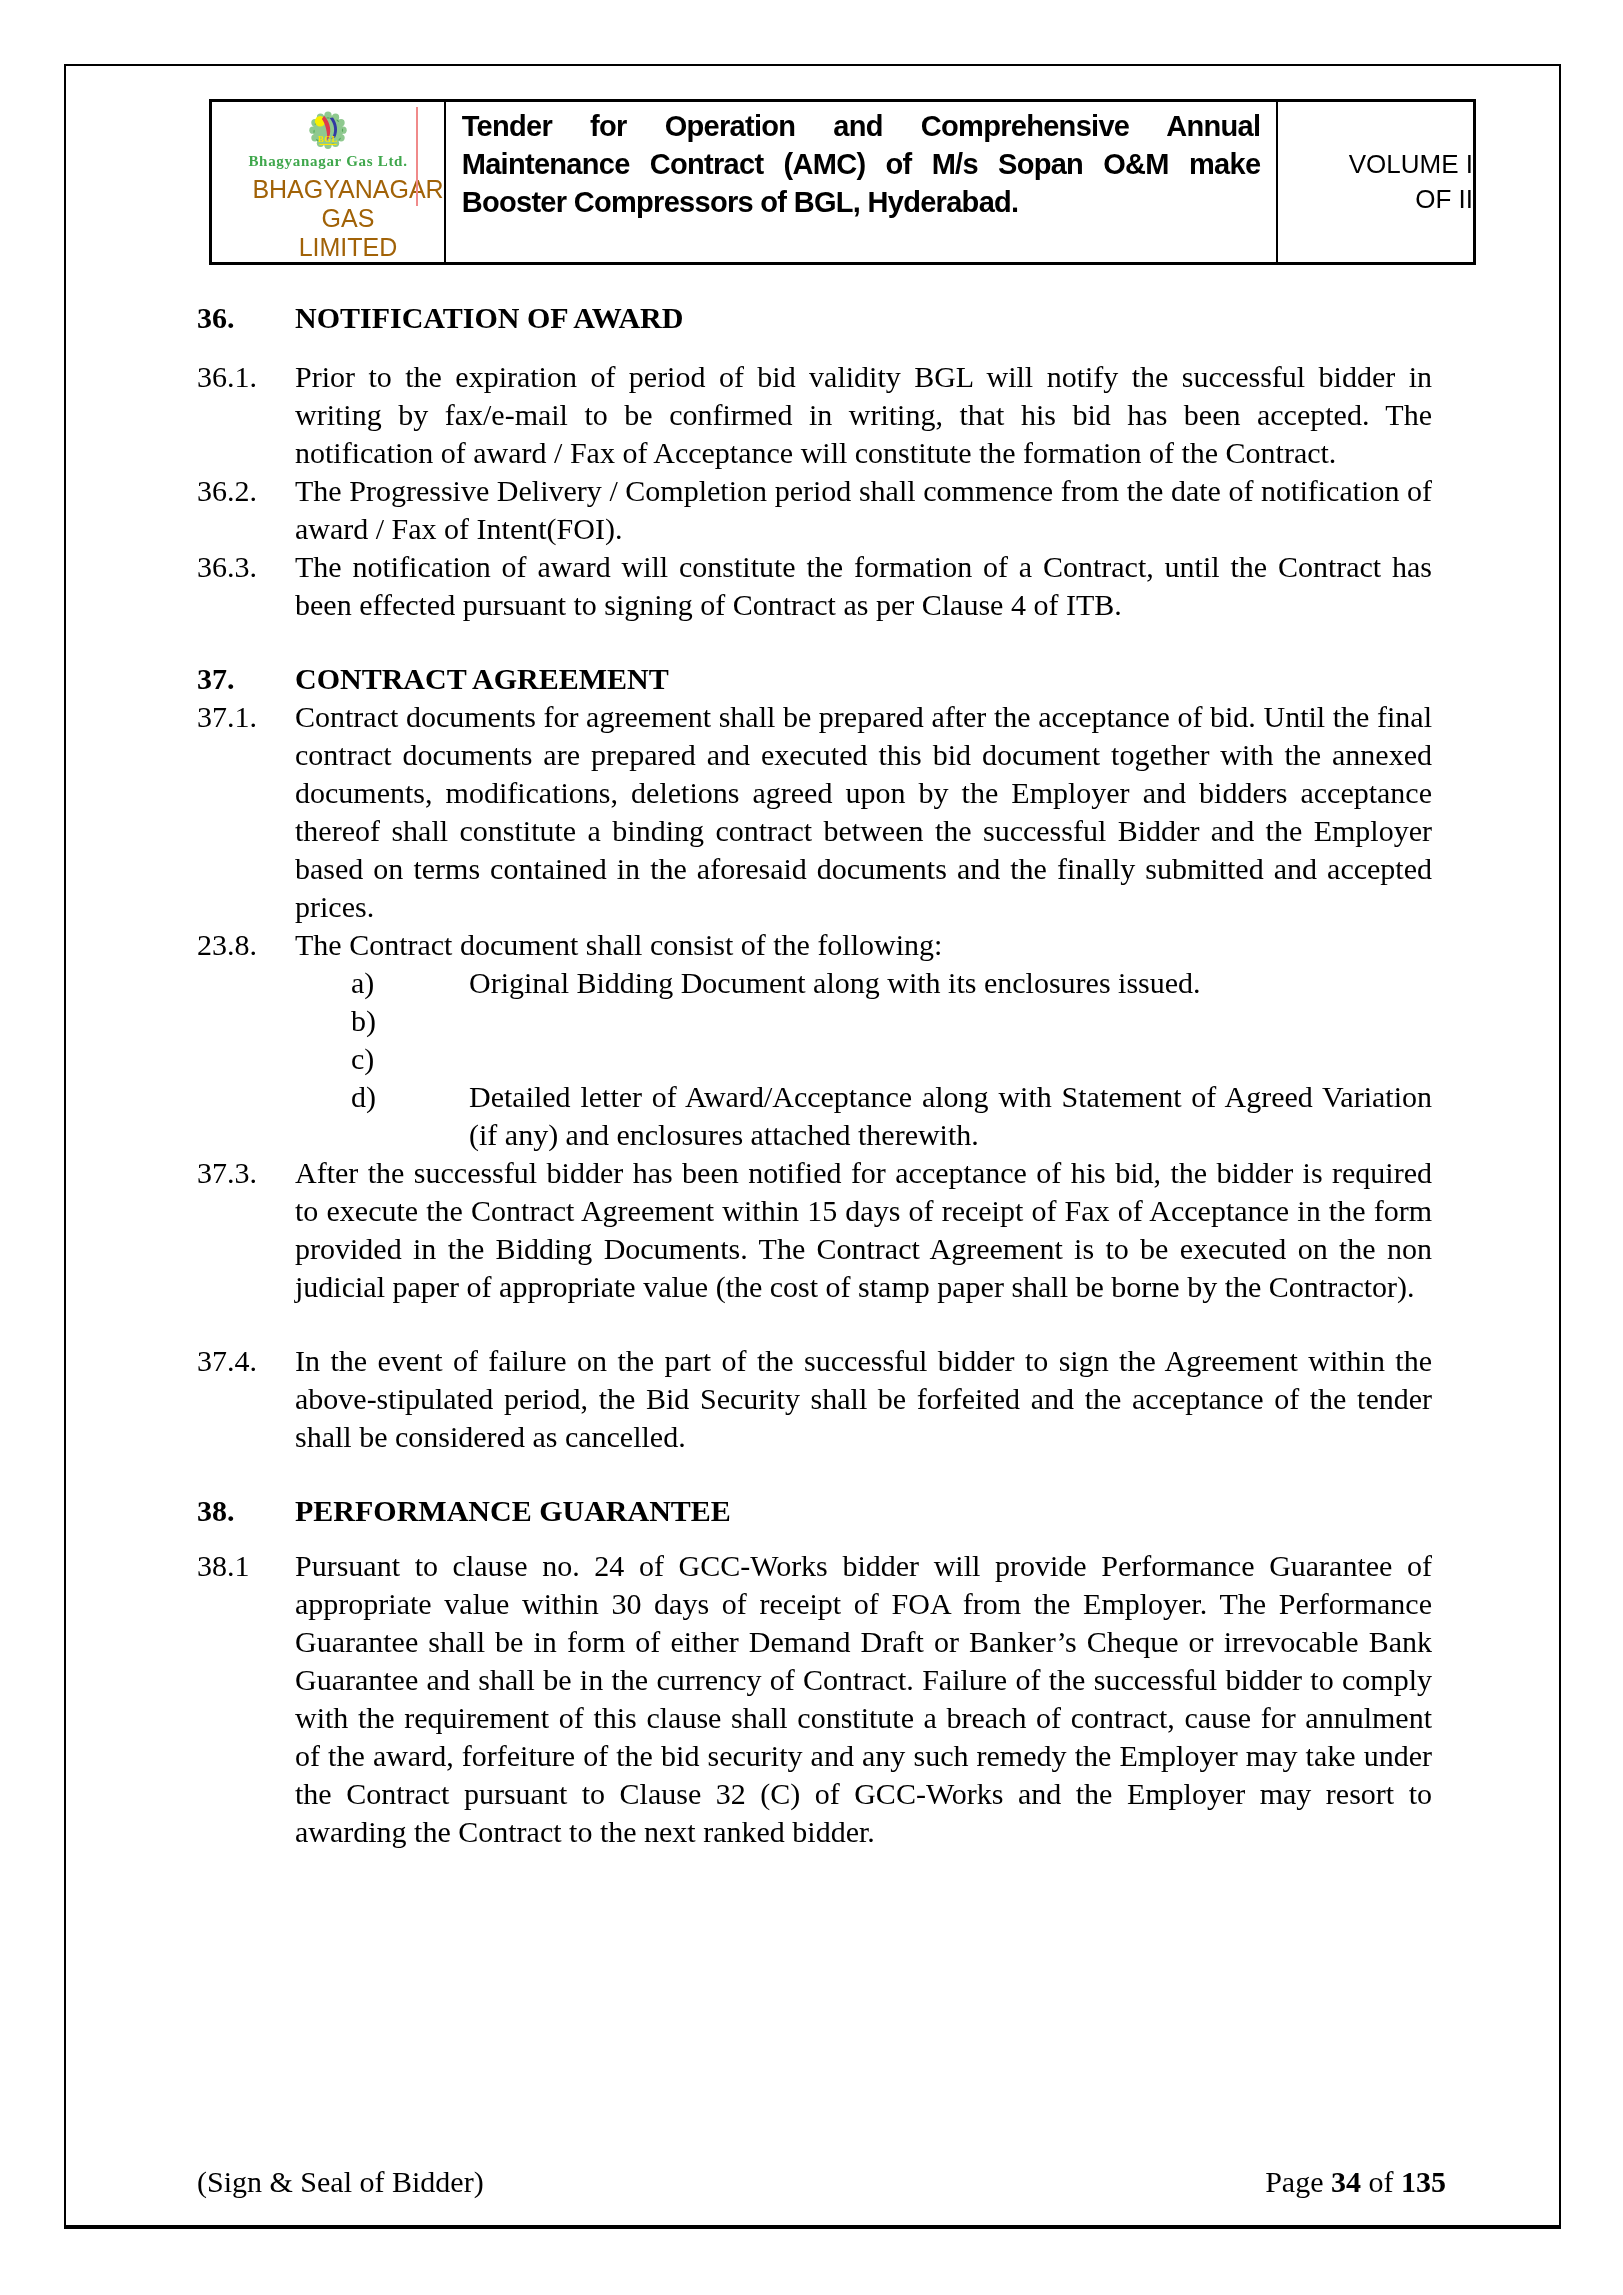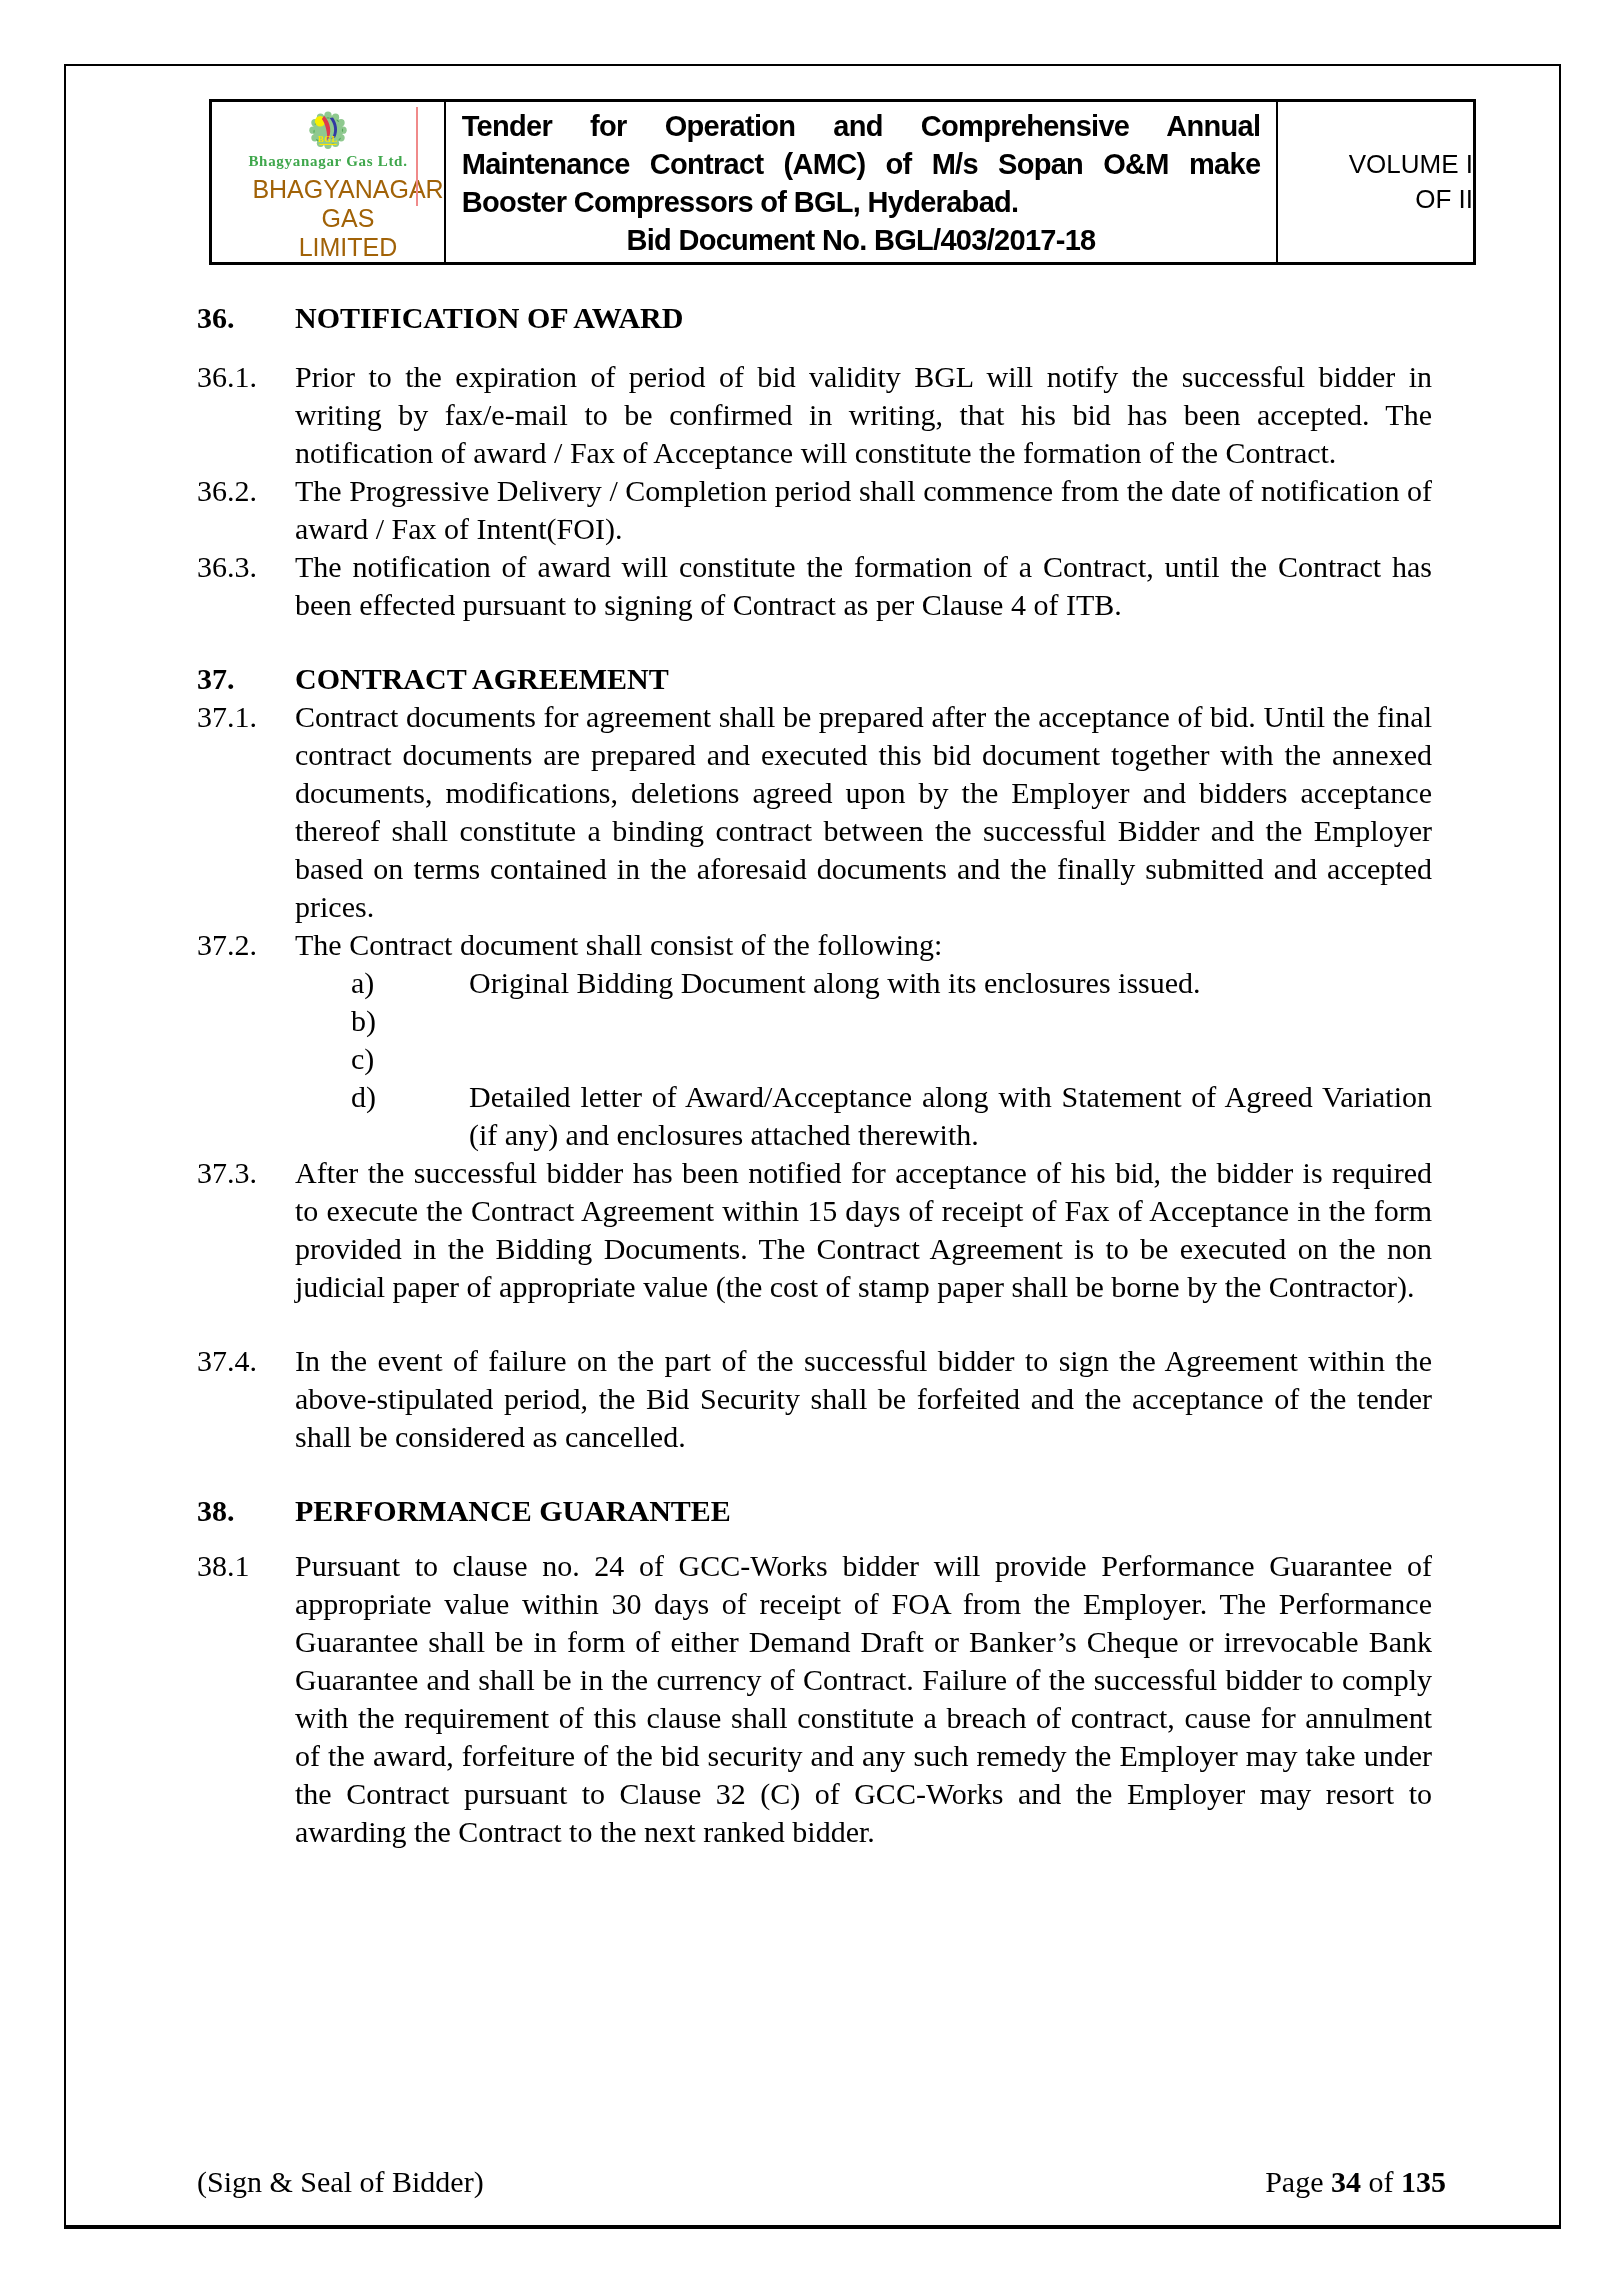--- a/index.html
+++ b/index.html
@@ -117,21 +117,20 @@
         <div class="logo-tagline" style="color: rgb(63, 167, 76);">Bhagyanagar Gas Ltd.</div>
         <div class="company-name">
           <div>BHAGYANAGAR GAS</div>
           <div>LIMITED</div>
         </div>
         <div class="logo-divider" style="background: rgb(240, 138, 138); left: 204px;"></div>
       </div>
 
       <div class="cell cell-title">
         <div class="just">Tender for Operation and Comprehensive Annual Maintenance Contract (AMC) of M/s Sopan O&amp;M make Booster Compressors of BGL, Hyderabad.</div>
-        <div class="centered">Bid Document No. BGL/403/2017-18</div>
       </div>
 
       <div class="cell cell-volume">
         <div>VOLUME I</div>
         <div>OF II</div>
       </div>
     </div>
 
     <div class="content">
         <div class="row heading" style="margin-bottom: 21px;">
@@ -153,21 +152,21 @@
         <div class="spacer"></div>
         <div class="row heading">
           <span class="num">37.</span>
           <div class="text">CONTRACT AGREEMENT</div>
         </div>
         <div class="row clause">
           <span class="num">37.1.</span>
           <div class="text">Contract documents for agreement shall be prepared after the acceptance of bid. Until the final contract documents are prepared and executed this bid document together with the annexed documents, modifications, deletions agreed upon by the Employer and bidders acceptance thereof shall constitute a binding contract between the successful Bidder and the Employer based on terms contained in the aforesaid documents and the finally submitted and accepted prices.</div>
         </div>
         <div class="row clause">
-          <span class="num">37.2.</span>
+          <span class="num">23.8.</span>
           <div class="text">The Contract document shall consist of the following:</div>
         </div>
         <div class="row item">
           <span class="num">a)</span>
           <div class="text">Original Bidding Document along with its enclosures issued.</div>
         </div>
         <div class="row item">
           <span class="num">b)</span>
         </div>
         <div class="row item">

